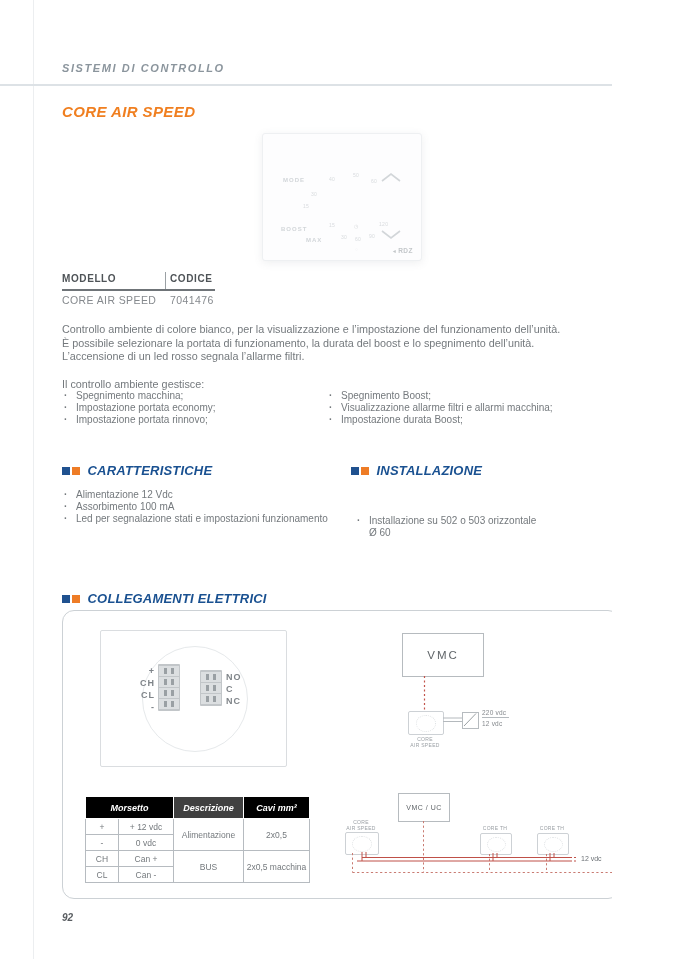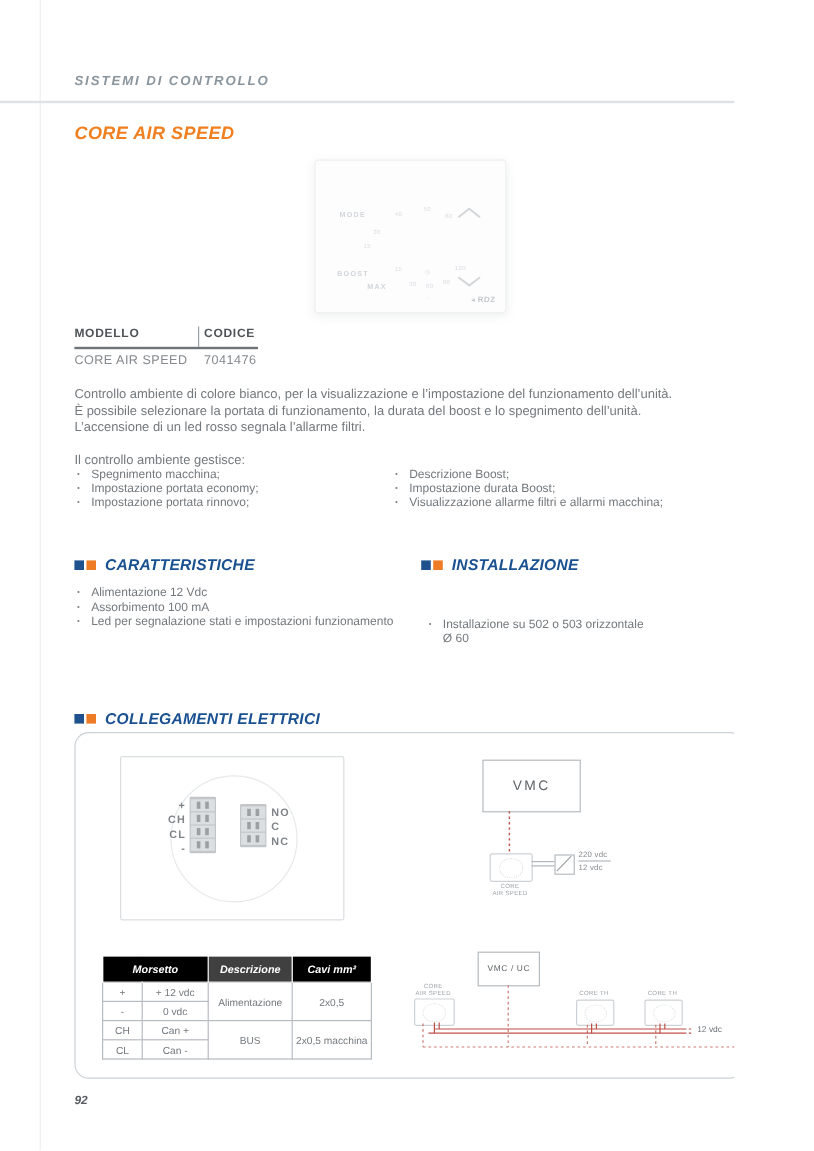--- a/index.html
+++ b/index.html
@@ -140,23 +140,23 @@
     <div>L’accensione di un led rosso segnala l’allarme filtri.</div>
   </div>
 
   <div class="para" style="left:62px;top:378px">Il controllo ambiente gestisce:</div>
   <div class="blist" style="left:62px;top:390px;width:250px">
     <div class="it b">Spegnimento macchina;</div>
     <div class="it b">Impostazione portata economy;</div>
     <div class="it b">Impostazione portata rinnovo;</div>
   </div>
   <div class="blist" style="left:327px;top:390px;width:300px">
-    <div class="it b">Descrizione Boost;</div>
+    <div class="it b">Spegnimento Boost;</div>
+    <div class="it b">Visualizzazione allarme filtri e allarmi macchina;</div>
     <div class="it b">Impostazione durata Boost;</div>
-    <div class="it b">Visualizzazione allarme filtri e allarmi macchina;</div>
   </div>
 
   <div class="sec" style="left:62px;top:463px">
     <span class="sqs">
         <i class="sq blue"></i>
         <i class="sq orange"></i>
       </span>
     <span class="t">CARATTERISTICHE</span>
   </div>
   <div class="blist" style="left:62px;top:489px;width:272px;line-height:11.8px">

